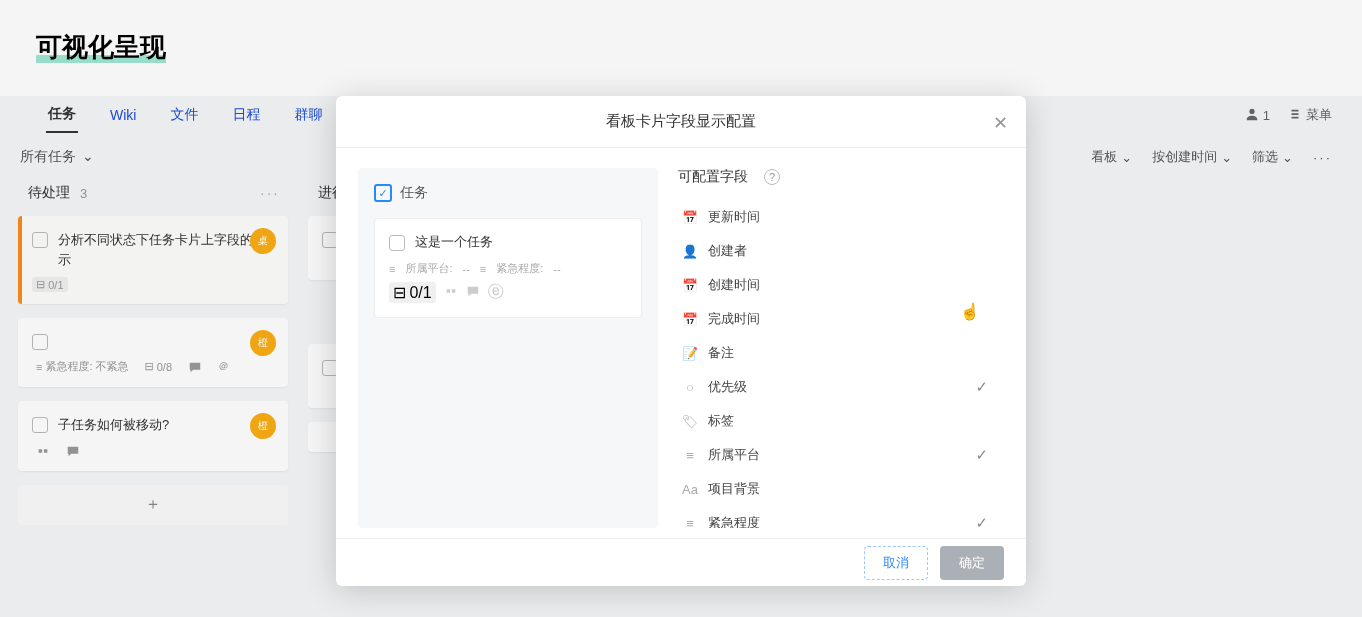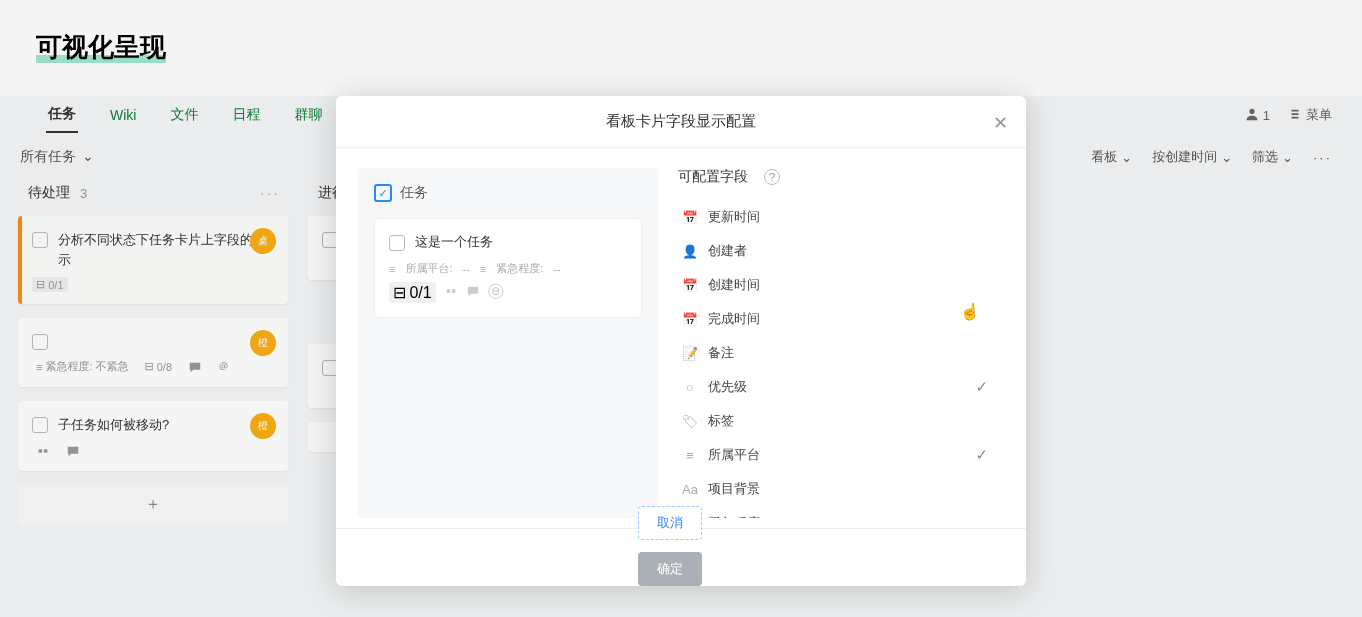--- a/index.html
+++ b/index.html
@@ -40,21 +40,21 @@
   display: flex;
   align-items: center;
   padding-left: 46px;
   height: 38px;
   background: #f5f6f7;
   gap: 30px;
   position: relative;
 }
 .top-tabs .tab {
   font-size: 14px;
-  color: #15803d;
+  color: #1d4ed8;
   cursor: pointer;
   padding: 8px 2px;
 }
 .top-tabs .tab.active {
   color: #333;
   font-weight: 600;
   border-bottom: 2px solid #333;
 }
 .top-right {
   position: absolute;
@@ -176,21 +176,21 @@
 
 .config-pane { flex:1; overflow-y:auto; padding-right:6px; }
 .config-title { display:flex; align-items:center; gap:16px; font-size:14px; color:#333; font-weight:500; margin-bottom:14px; }
 .qmark { width:16px; height:16px; border:1px solid #bbb; border-radius:50%; display:flex; align-items:center; justify-content:center; font-size:11px; color:#999; }
 .field-row { display:flex; align-items:center; gap:10px; padding:8px 4px; cursor:pointer; font-size:13px; color:#444; position:relative; }
 .field-icon { width:16px; height:16px; color:#aaa; display:flex; align-items:center; justify-content:center; }
 .field-check { position:absolute; right:10px; color:#888; font-size:15px; }
 .cursor-hand { position:absolute; right:24px; top:134px; font-size:16px; }
 
 .modal-footer {
-  height:58px; border-top:1px solid #eee; display:flex; align-items:center; justify-content:flex-end; gap:12px; padding-right:22px;flex-direction:column;
+  height:48px; border-top:1px solid #eee; display:flex; align-items:center; justify-content:flex-end; gap:12px; padding-right:22px;
 }
 .btn { padding:7px 18px; border-radius:4px; font-size:13px; cursor:pointer; border:1px solid transparent; }
 .btn-cancel { background:#fff; border:1px dashed #9cc8ff; color:#3388ff; }
 .btn-confirm { background:#aab0b5; color:#fff; }
 
 svg { width:14px; height:14px; }
 .svg-fill { fill:currentColor; }
 .more-dots { letter-spacing:2px; }
 </style>
 </head>

